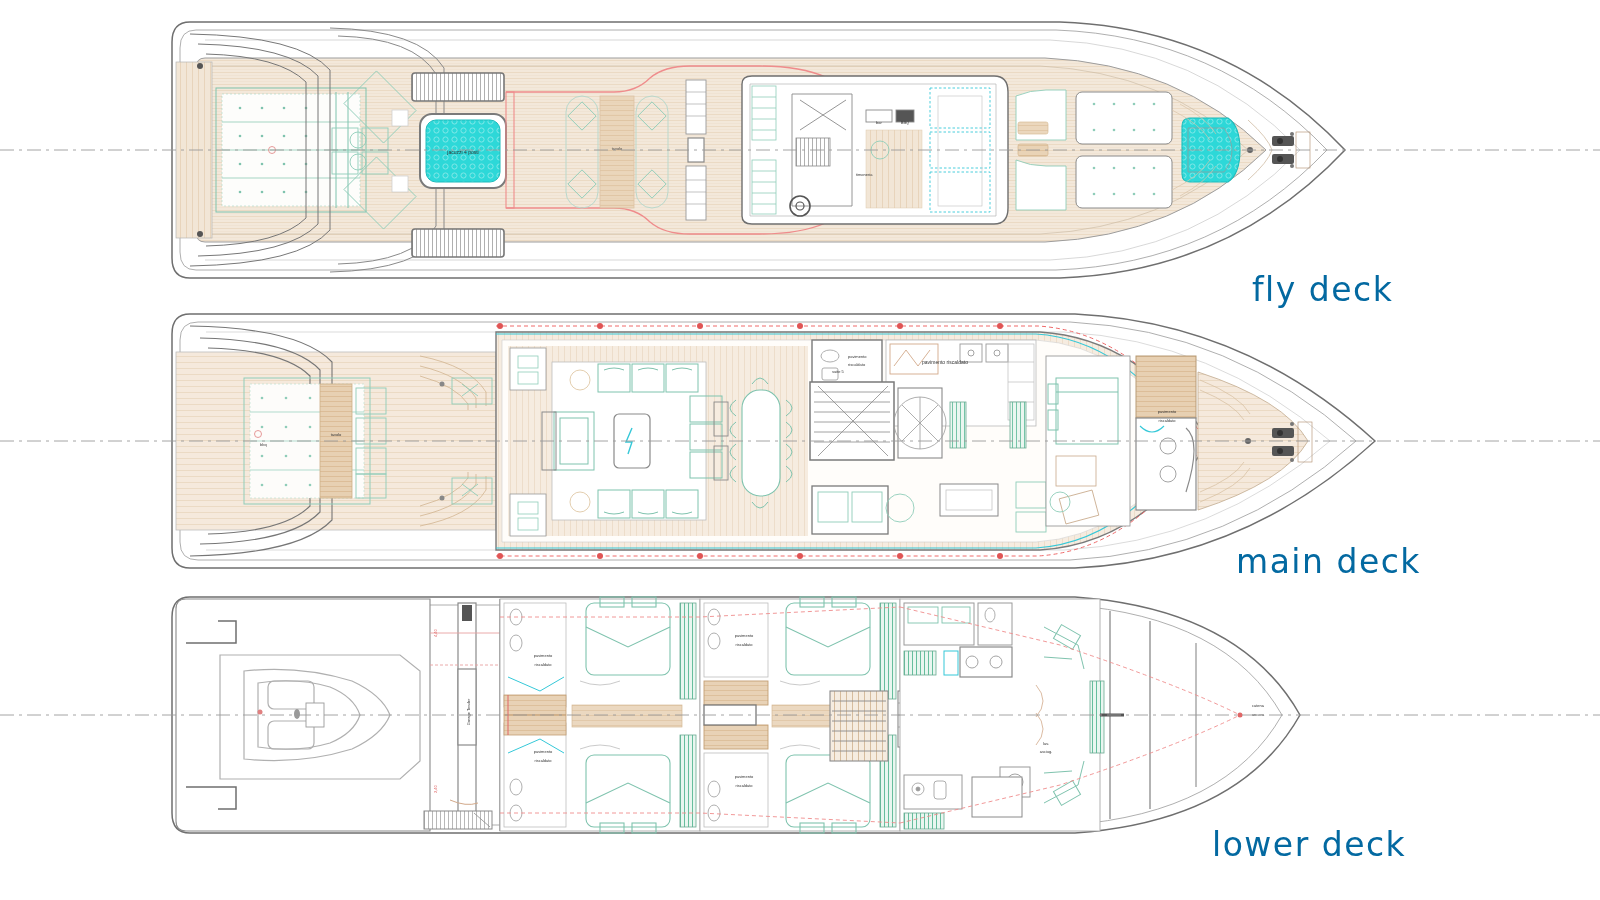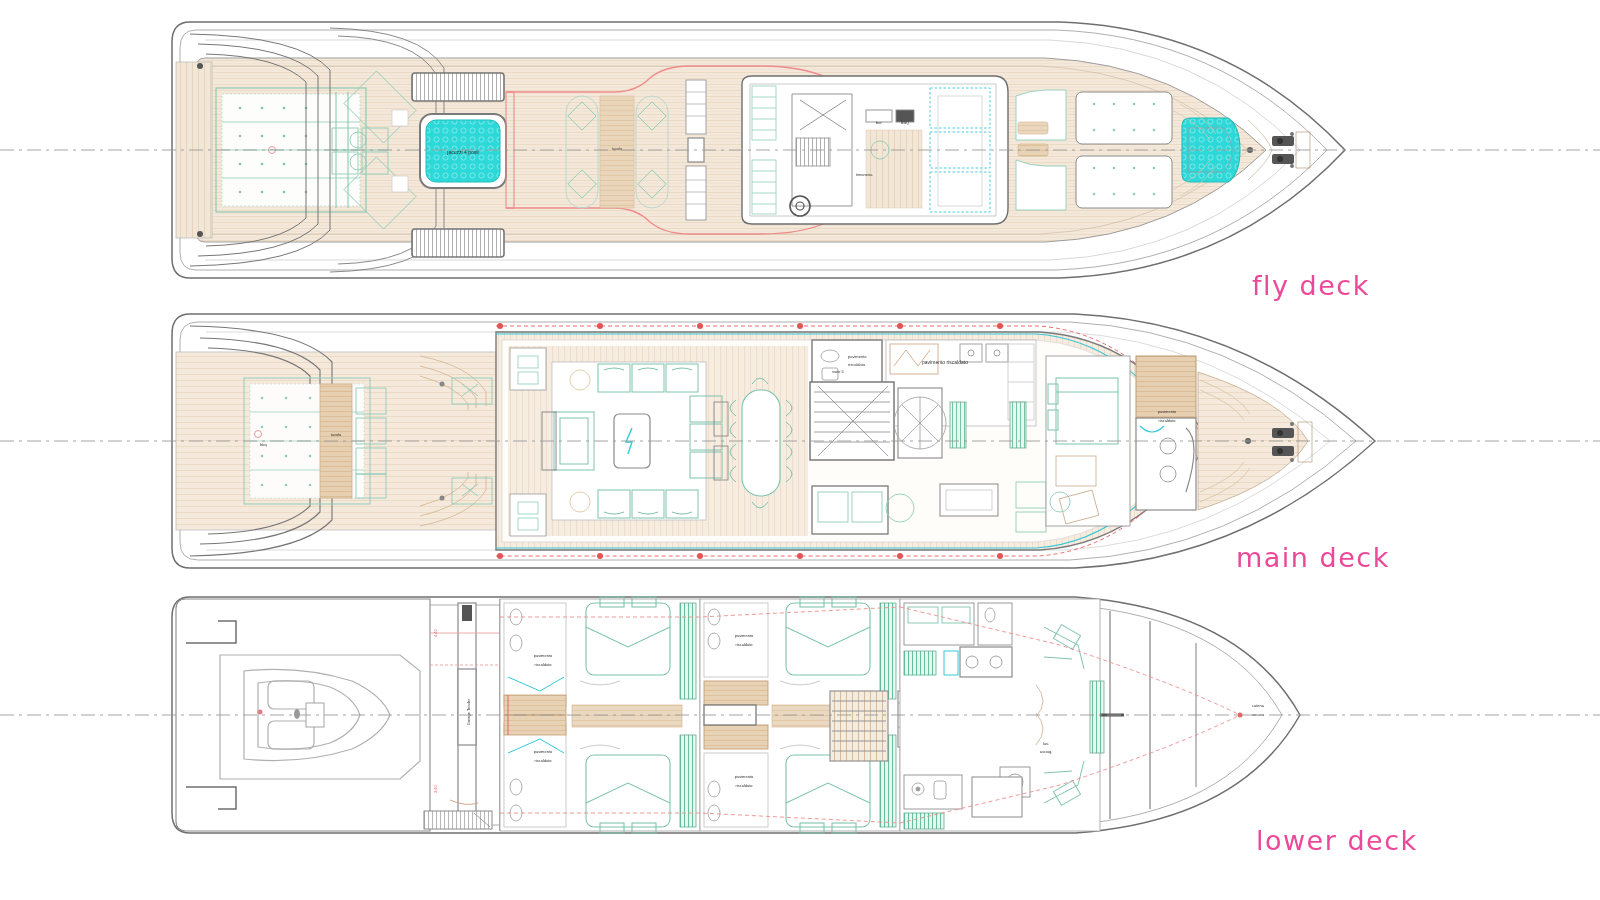--- a/index.html
+++ b/index.html
@@ -2,21 +2,21 @@
 <html><head>
 <meta charset="utf-8">
 <title>Yacht General Arrangement</title>
 <style>
   html,body{margin:0;padding:0;background:#ffffff;}
   body{width:1600px;height:900px;overflow:hidden;
        font-family:"Liberation Sans",sans-serif;}
   #sheet{position:relative;width:1600px;height:900px;background:#fff;}
   .deck{position:absolute;left:0;width:1600px;}
   .deckLabel{position:absolute;font-family:"DejaVu Sans",sans-serif;
-     font-size:27px;letter-spacing:1.5px;color:#ec4899;font-weight:400;
+     font-size:33px;letter-spacing:1.5px;color:#0369a1;font-weight:400;
      white-space:nowrap;}
   svg{display:block;}
   .tinytext{font-family:"Liberation Sans",sans-serif;}
 </style>
 </head>
 <body>
 
 <div id="sheet">
 
   <div class="deck" style="top:0px;height:300px;">
@@ -811,16 +811,16 @@
     <g fill="none" stroke="#ef8c8c" stroke-width="0.9" stroke-dasharray="4 3">
       <path d="M900 22 L1060 60 Q1180 100 1240 130"></path>
       <path d="M900 238 L1060 200 Q1180 160 1240 130"></path>
       <path d="M500 228 L700 228 L900 238"></path>
       <path d="M500 32 L700 32 L900 22"></path>
     </g>
     <circle cx="1240" cy="130" r="2.5" fill="#e06666"></circle>
 
     <line x1="0" y1="130" x2="1600" y2="130" stroke="#9a9a9a" stroke-width="0.9" stroke-dasharray="14 5 3 5"></line>
   </svg>
-  <div class="deckLabel" style="left:1212px;top:240px;margin-left:44px;">lower deck</div>
+  <div class="deckLabel" style="left:1212px;top:240px;">lower deck</div>
   </div>
 
 </div>
 
 </body></html>

